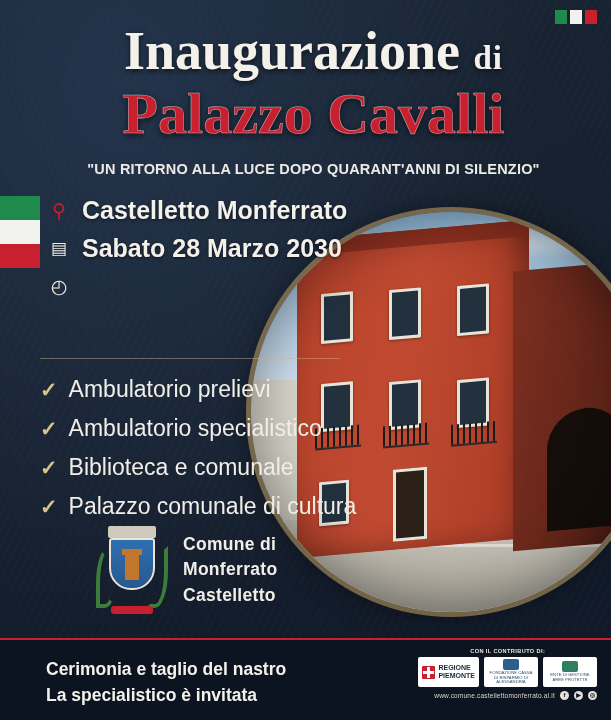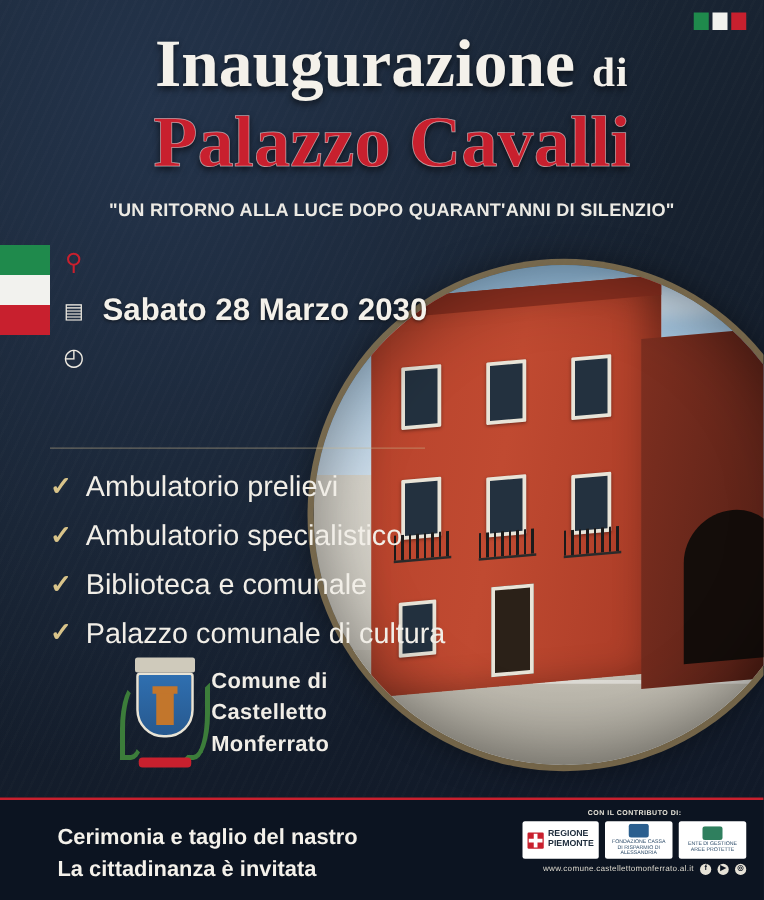--- a/index.html
+++ b/index.html
@@ -255,20 +255,21 @@
   }
 
   
   .comune {
     position: absolute;
     left: 95px;
     top: 524px;
     z-index: 5;
     display: flex;
     align-items: center;
+    gap: 14px;
   }
   .crest {
     position: relative;
     width: 74px;
     height: 92px;
   }
   .crest-shield {
     position: absolute;
     left: 14px; top: 14px;
     width: 46px; height: 52px;
@@ -473,20 +474,21 @@
       <span>Inaugurazione</span>
       <span class="di">di</span>
     </div>
     <div class="title2">Palazzo Cavalli</div>
     <div class="subtitle">"UN RITORNO ALLA LUCE DOPO QUARANT'ANNI DI SILENZIO"</div>
   </div>
 
   <div class="info">
     <div class="info-row">
       <div class="info-ico">⚲</div>
+      <div class="info-txt">Castelletto Monferrato</div>
     </div>
     <div class="info-row">
       <div class="info-ico cal">▤</div>
       <div class="info-txt">Sabato 28 Marzo 2030</div>
     </div>
     <div class="info-row">
       <div class="info-ico clock">◴</div>
     </div>
   </div>
 
@@ -515,30 +517,30 @@
     <div class="crest">
       <div class="crest-crown"></div>
       <div class="crest-leaf-l"></div>
       <div class="crest-leaf-r"></div>
       <div class="crest-shield"></div>
       <div class="crest-tower"></div>
       <div class="crest-ribbon"></div>
     </div>
     <div class="comune-text">
       <div>Comune di</div>
+      <div>Monferrato</div>
       <div>Castelletto</div>
-      <div>Monferrato</div>
     </div>
   </div>
 
   <div class="footer-bar"></div>
 
   <div class="footer-left">
     <div>Cerimonia e taglio del nastro</div>
-    <div>La cittadinanza è invitata</div>
+    <div>La specialistico è invitata</div>
   </div>
 
   <div class="sponsors">
     <div class="sponsor-label">CON IL CONTRIBUTO DI:</div>
     <div class="sponsor-logos">
       <div class="logo-box">
         <div class="logo-cross"></div>
         <div class="logo-text">
           <div>REGIONE</div>
           <div>PIEMONTE</div>

